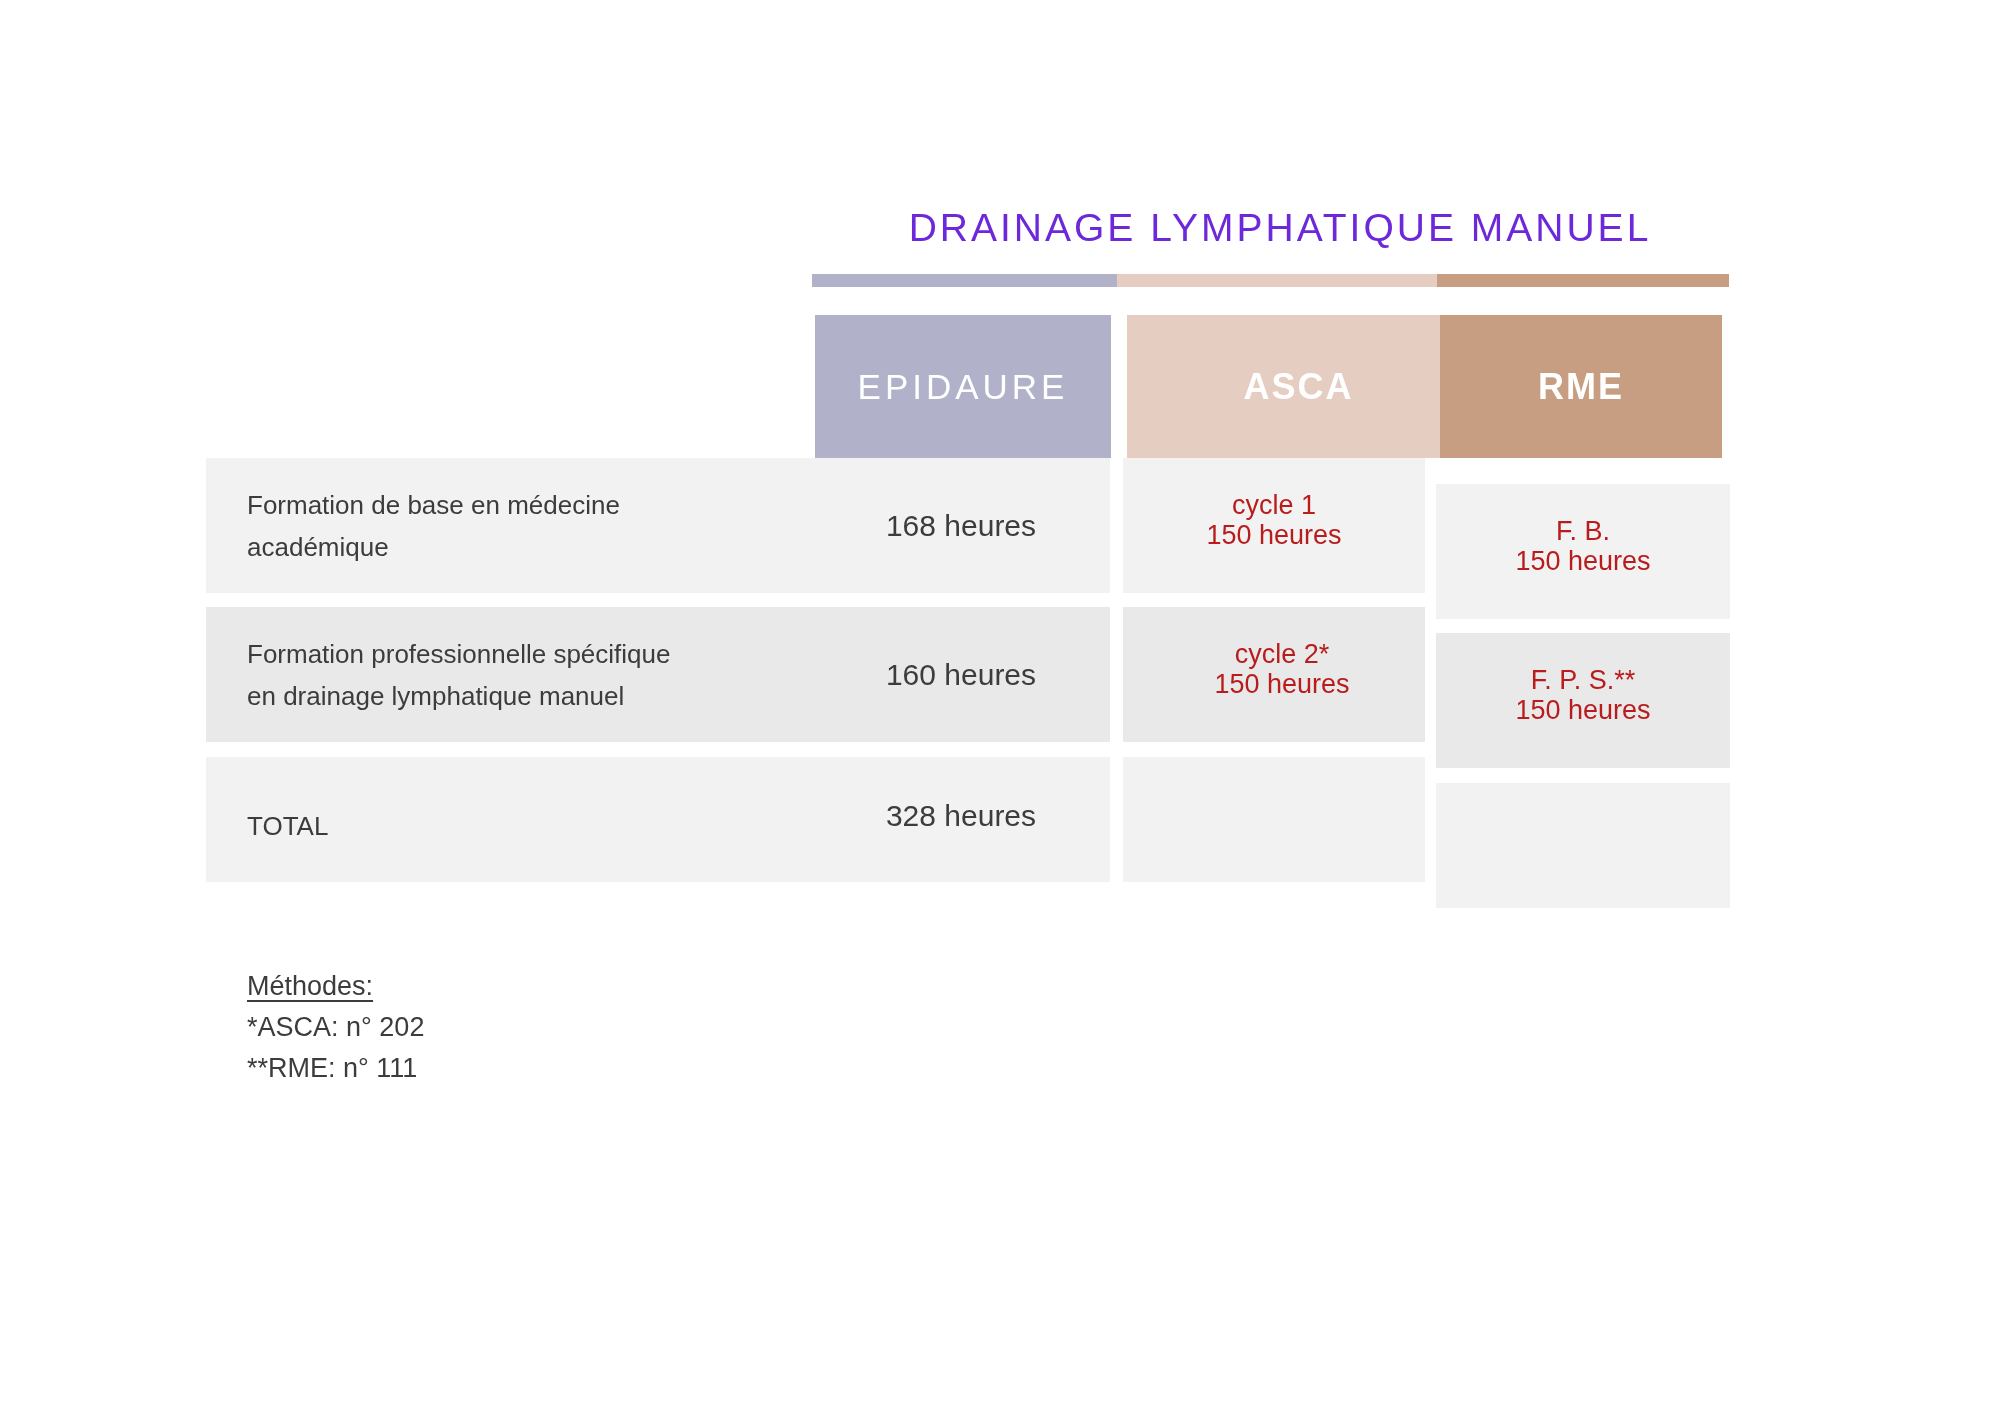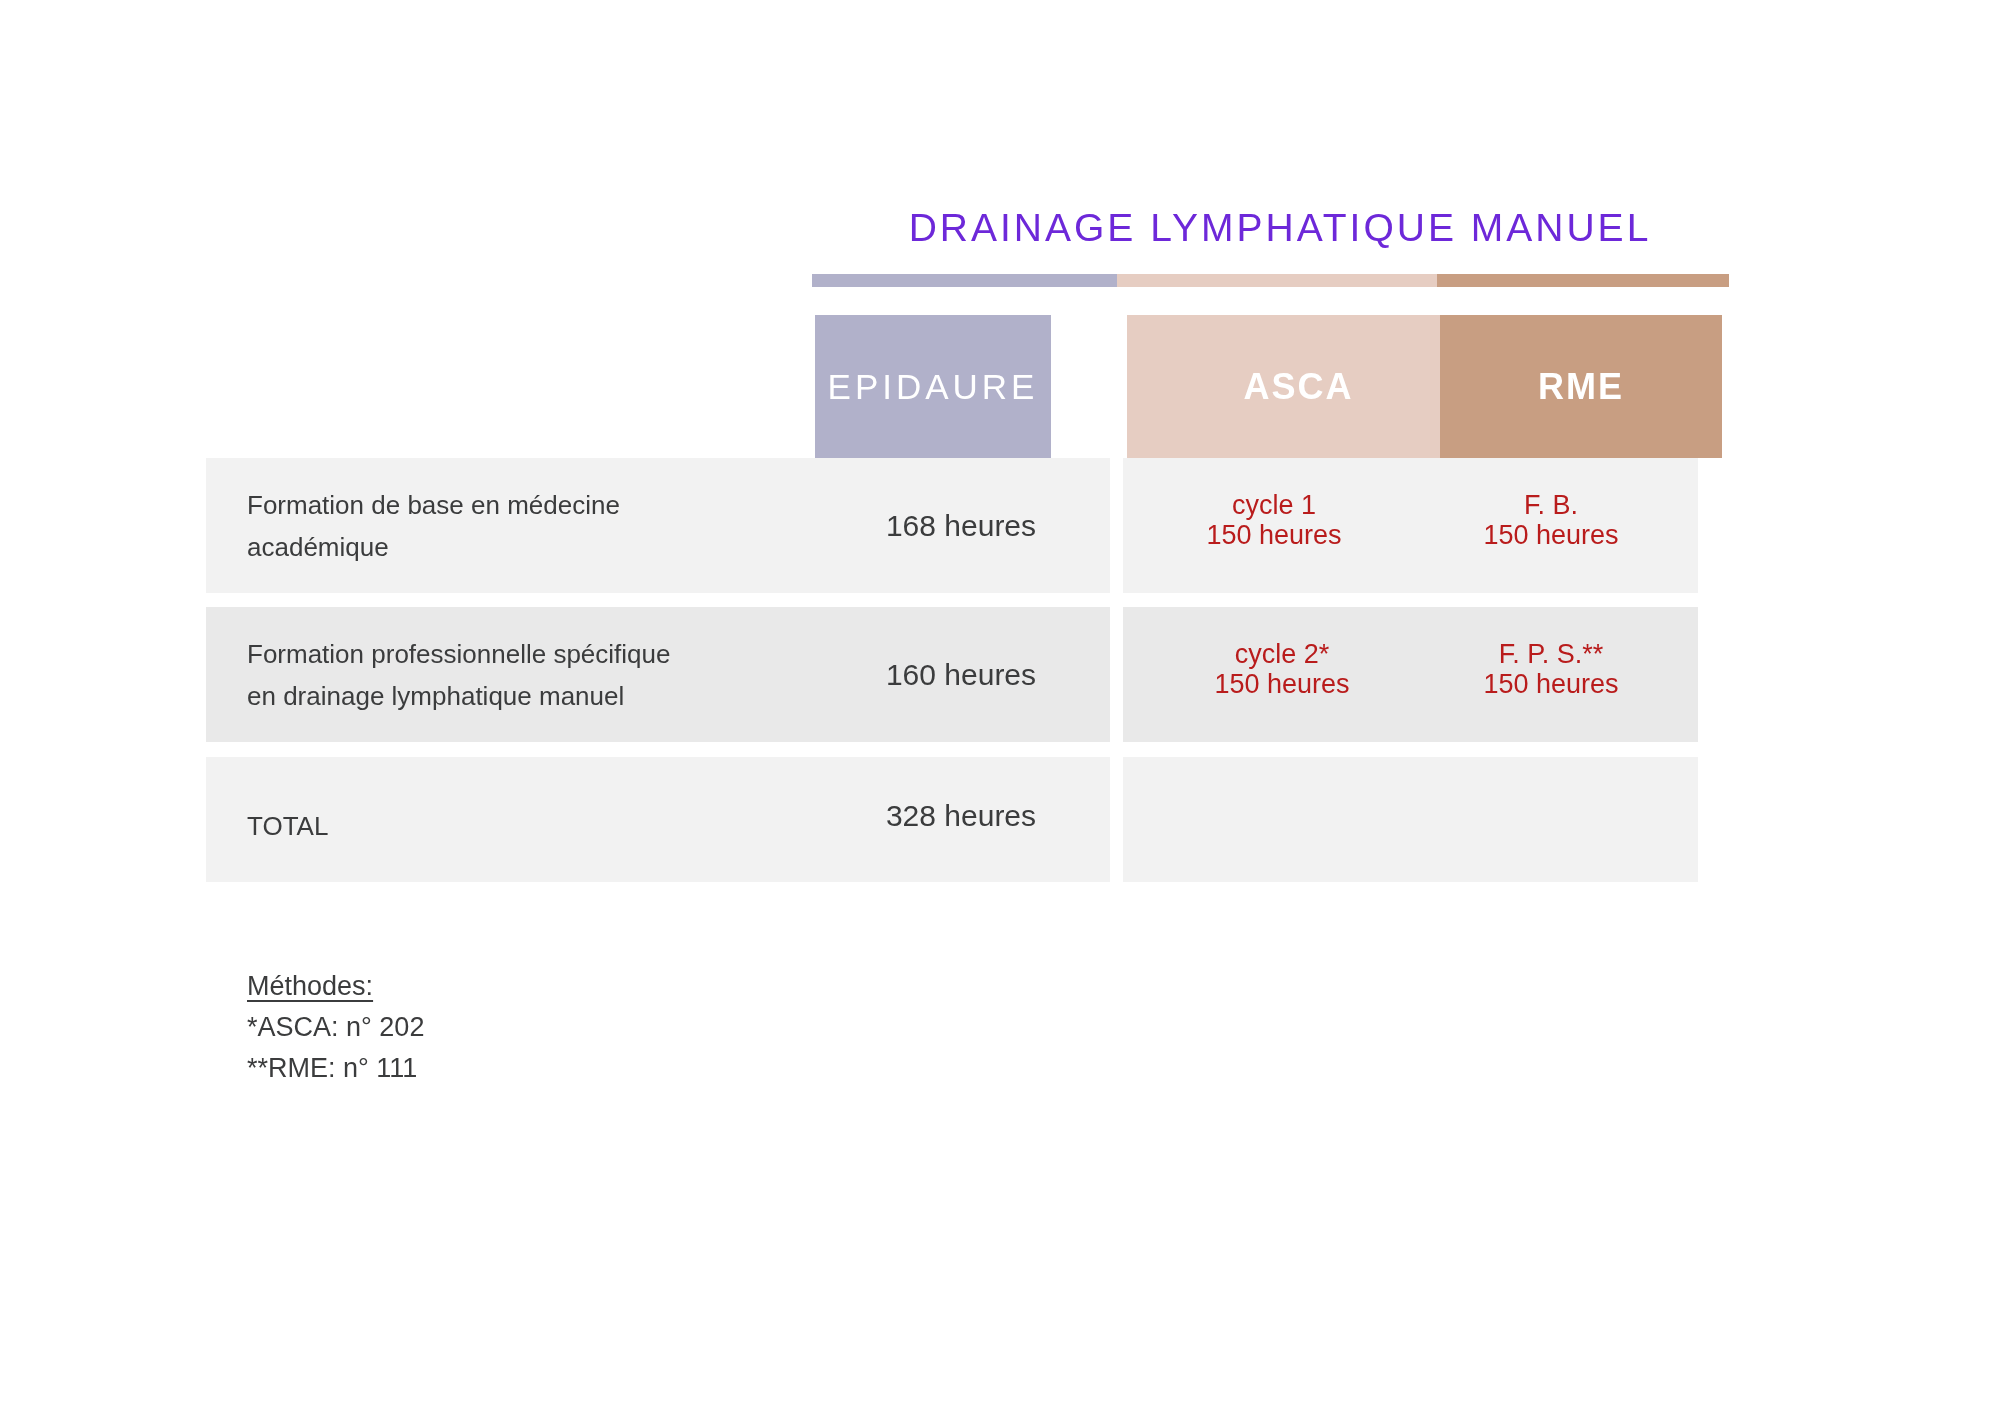--- a/index.html
+++ b/index.html
@@ -44,21 +44,21 @@
   .hdr {
     position: absolute;
     top: 315px;
     height: 143px;
     display: flex;
     align-items: center;
     justify-content: center;
     color: #ffffff;
   }
   .hdr-epidaure {
-    left: 815px; width: 236px;
+    left: 815px; width: 296px;
     font-size: 35px; font-weight: 400; letter-spacing: 4px;
   }
   .hdr-asca {
     left: 1127px; width: 295px;
     font-size: 36px; font-weight: 700; letter-spacing: 2px;
   }
   .hdr-rme {
     left: 1440px; width: 282px;
     font-size: 36px; font-weight: 700; letter-spacing: 2px;
   }
@@ -85,21 +85,21 @@
     left: 605px; width: 300px;
     top: 50%; transform: translateY(-50%);
     text-align: center;
     font-size: 30px;
     color: #3b3c3d;
   }
   .row3 .epidaure-value { transform: translateY(-62%); }
   .row3 .label-text { position: relative; top: 6px; }
 
   .asca-cell { left: 1123px; width: 302px; }
-  .rme-cell  { left: 1404px; width: 294px; }
+  .rme-cell  { left: 1436px; width: 294px; margin-top: 26px; }
   .center-cell {
     display: flex; align-items: center; justify-content: center;
     text-align: center;
     font-size: 27px;
     line-height: 30px;
     white-space: pre-line;
     padding-bottom: 12px;
     color: #b91c1c;
   }
 

